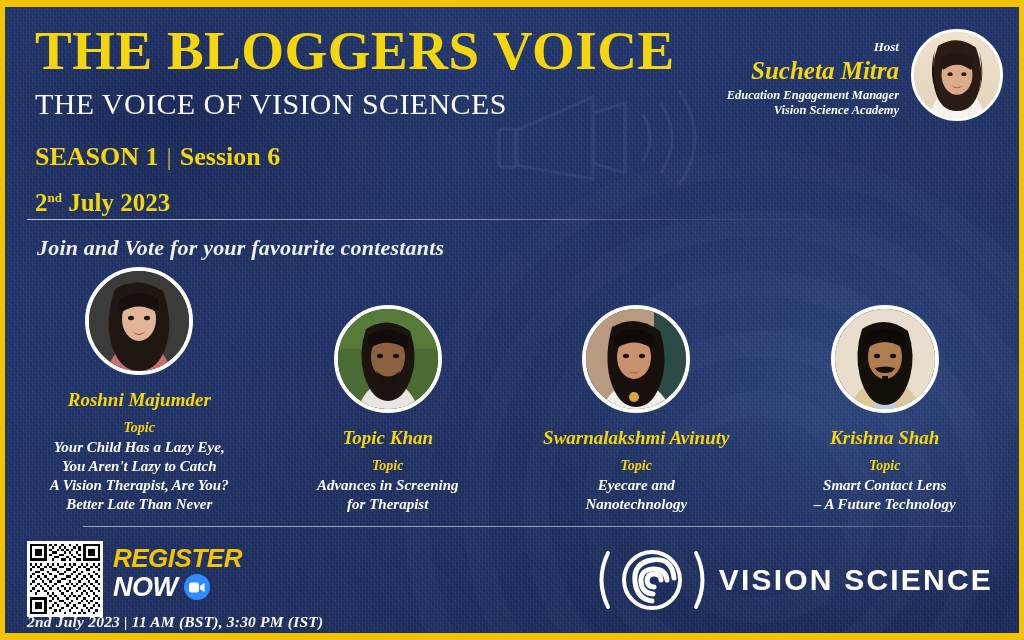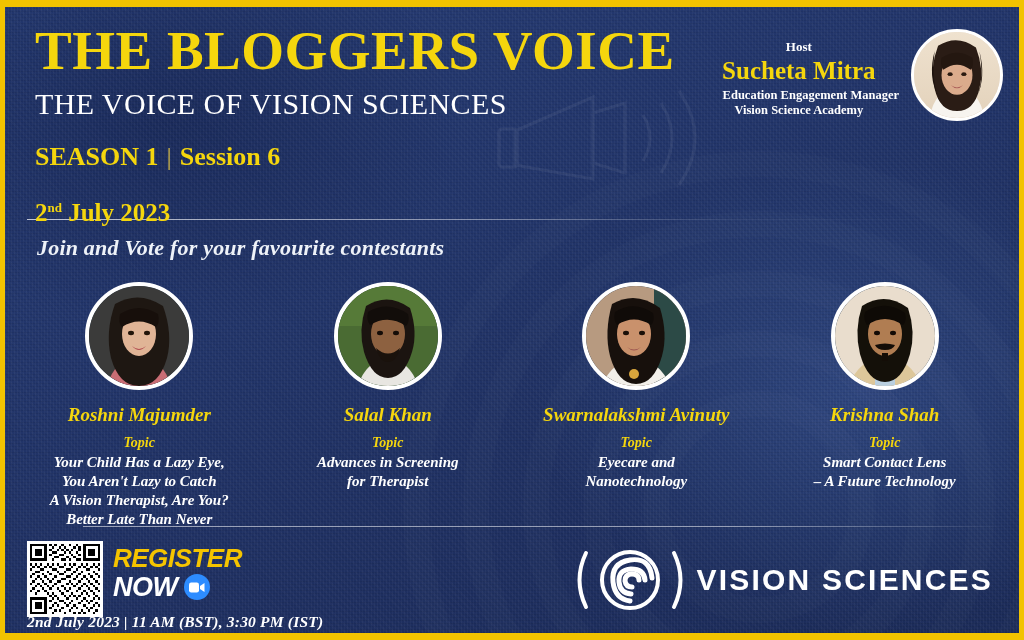--- a/index.html
+++ b/index.html
@@ -109,43 +109,44 @@
     color: #f5d60d;
     white-space: nowrap;
   }
   .season-line .sep {
     color: #c9b24a;
     font-weight: normal;
     padding: 0 8px;
   }
   .season-line .session { font-style: normal; }
   .date-line {
-    margin-top: 20px;
+    margin-top: 10px;
     font-family: "Liberation Serif", serif;
     font-weight: bold;
     font-size: 25px;
     line-height: 30px;
     color: #f5d60d;
     white-space: nowrap;
   }
   .date-line sup { font-size: 13px; vertical-align: super; }
 
   
   .host {
     position: absolute;
     right: 16px; top: 22px;
     display: flex;
     align-items: flex-start;
   }
   .host-text {
-    text-align: center;
+    text-align: right;
     padding-top: 10px;
     padding-right: 12px;
     color: #ffffff;
     font-family: "Liberation Serif", serif;
+    font-style: italic;
   }
   .host-label { font-size: 13px; font-weight: bold; line-height: 16px; }
   .host-name {
     font-size: 25px;
     font-weight: bold;
     color: #f5d60d;
     line-height: 29px;
     margin-top: 1px;
   }
   .host-role { font-size: 12.5px; font-weight: bold; line-height: 15px; margin-top: 3px; margin-left: 24px; }
@@ -169,24 +170,24 @@
     font-weight: bold;
     font-size: 22px;
     color: #eef2f8;
     letter-spacing: .2px;
   }
 
   
   .contestants {
     position: absolute;
     left: 10px; right: 10px;
-    top: 275px;
+    top: 260px;
     display: flex;
     justify-content: space-around;
-    align-items: flex-start;
+    align-items: flex-end;
   }
   .contestant { width: 246px; text-align: center; }
   .c-photo {
     width: 108px; height: 108px;
     margin: 0 auto;
     border-radius: 50%;
     border: 4px solid #ffffff;
     overflow: hidden;
     box-sizing: border-box;
     background: #2b3e52;
@@ -396,21 +397,21 @@
           <rect y="0" width="100" height="40" fill="#567a38"></rect>
           <path d="M20 100 q8 -26 30 -26 q22 0 30 26 z" fill="#e8e6e1"></path>
           <path d="M28 20 q22 -14 44 2 q8 24 2 44 q-8 26 -24 26 q-16 0 -24 -26 q-6 -22 2 -46 z" fill="#1b1410"></path>
           <ellipse cx="50" cy="48" rx="17" ry="22" fill="#8d6140"></ellipse>
           <path d="M30 26 q20 -12 40 2 q2 8 -2 12 q-18 -12 -36 -1 q-4 -5 -2 -13 z" fill="#120d0a"></path>
           <ellipse cx="42" cy="47" rx="3" ry="2.2" fill="#140c07"></ellipse>
           <ellipse cx="58" cy="47" rx="3" ry="2.2" fill="#140c07"></ellipse>
           <path d="M38 62 q12 11 24 0 q-4 14 -12 14 q-8 0 -12 -14 z" fill="#1a120c"></path>
         </svg>
       </div>
-      <div class="c-name">Salal Khan</div>
+      <div class="c-name">Topic Khan</div>
       <div class="c-topic-label">Topic</div>
       <div class="c-topic">Advances in Screening
 for Therapist</div>
     </div>
 
     <div class="contestant">
       <div class="c-photo">
         <svg class="ph" viewBox="0 0 100 100" preserveAspectRatio="xMidYMid slice">
           <rect width="100" height="100" fill="#b79a80"></rect>
           <rect x="68" width="32" height="100" fill="#2c4a46"></rect>
@@ -711,17 +712,17 @@
       <g fill="none" stroke="#ffffff" stroke-linecap="round">
         <path d="M17 10 q-13 27 0 54" stroke-width="4"></path>
         <path d="M105 10 q13 27 0 54" stroke-width="4"></path>
         <circle cx="61" cy="37" r="28" stroke-width="4"></circle>
         <path d="M61 58 q-15 -2 -17 -19 q-2 -19 17 -22 q20 -3 22 18" stroke-width="5"></path>
         <path d="M62 51 q-11 -1 -12 -12 q-1 -12 12 -13 q13 0 14 11" stroke-width="5"></path>
         <path d="M63 44 q-6 0 -7 -6 q0 -7 7 -7 q7 0 7 6" stroke-width="5"></path>
       </g>
     </svg>
     <div class="vsa-words">
-      <div class="vsa-l1">VISION SCIENCES</div>
+      <div class="vsa-l1">VISION SCIENCE</div>
     </div>
   </div>
 
 </div>
 
 </body></html>

